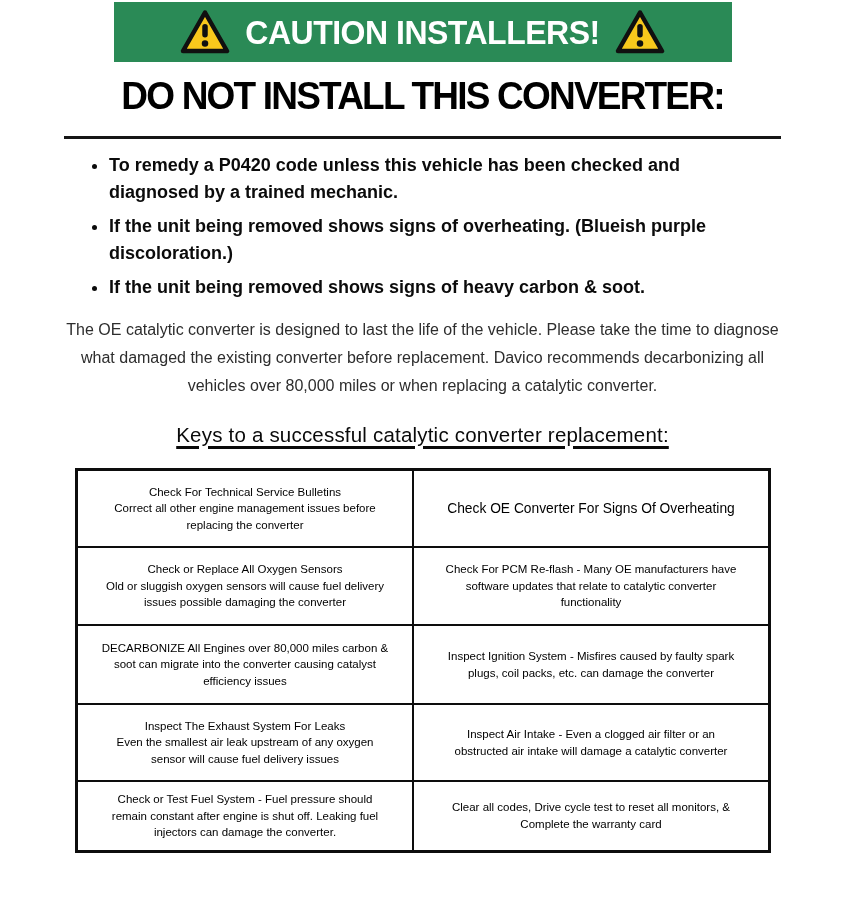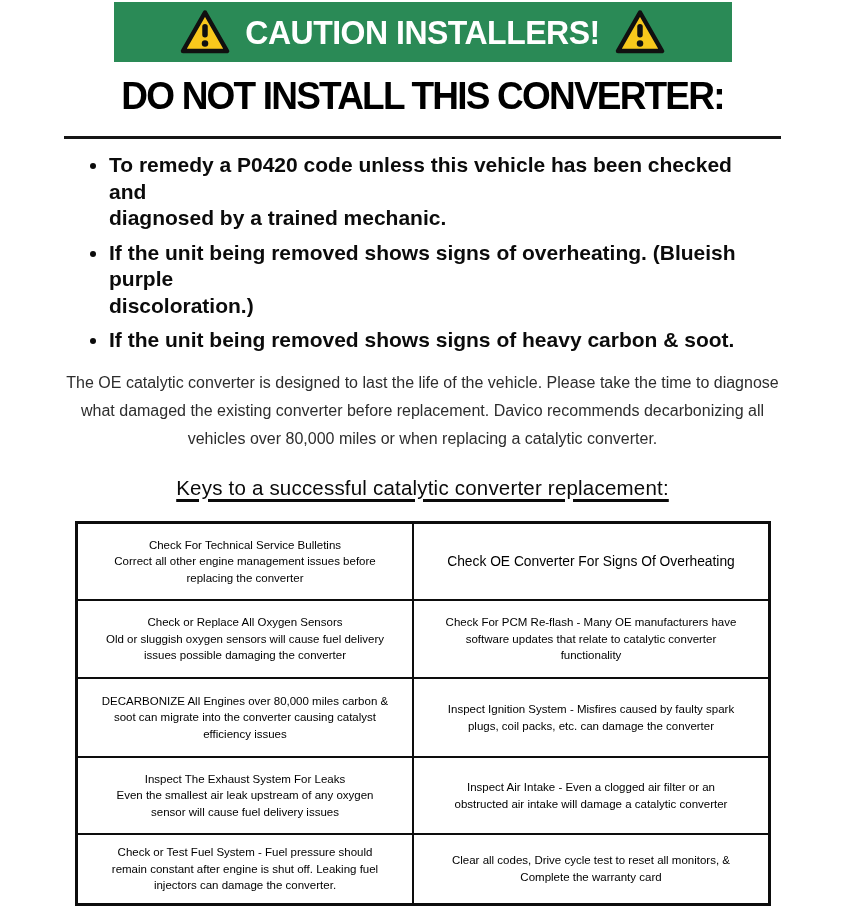--- a/index.html
+++ b/index.html
@@ -42,21 +42,21 @@
   }
 
   
   .bullets {
     width:670px;
     margin:0 0 0 92px;
     padding-left:17px;
     list-style:disc;
   }
   .bullets li {
-    font-weight:bold; font-size:21px; line-height:26.5px;
+    font-weight:bold; font-size:18px; line-height:26.5px;
     color:#0b0b0b;
     white-space:pre-line;
     margin-bottom:1px;
     margin-top:8px;
   }
 
   
   .paragraph {
     margin:15px auto 0 auto;
     width:845px;

